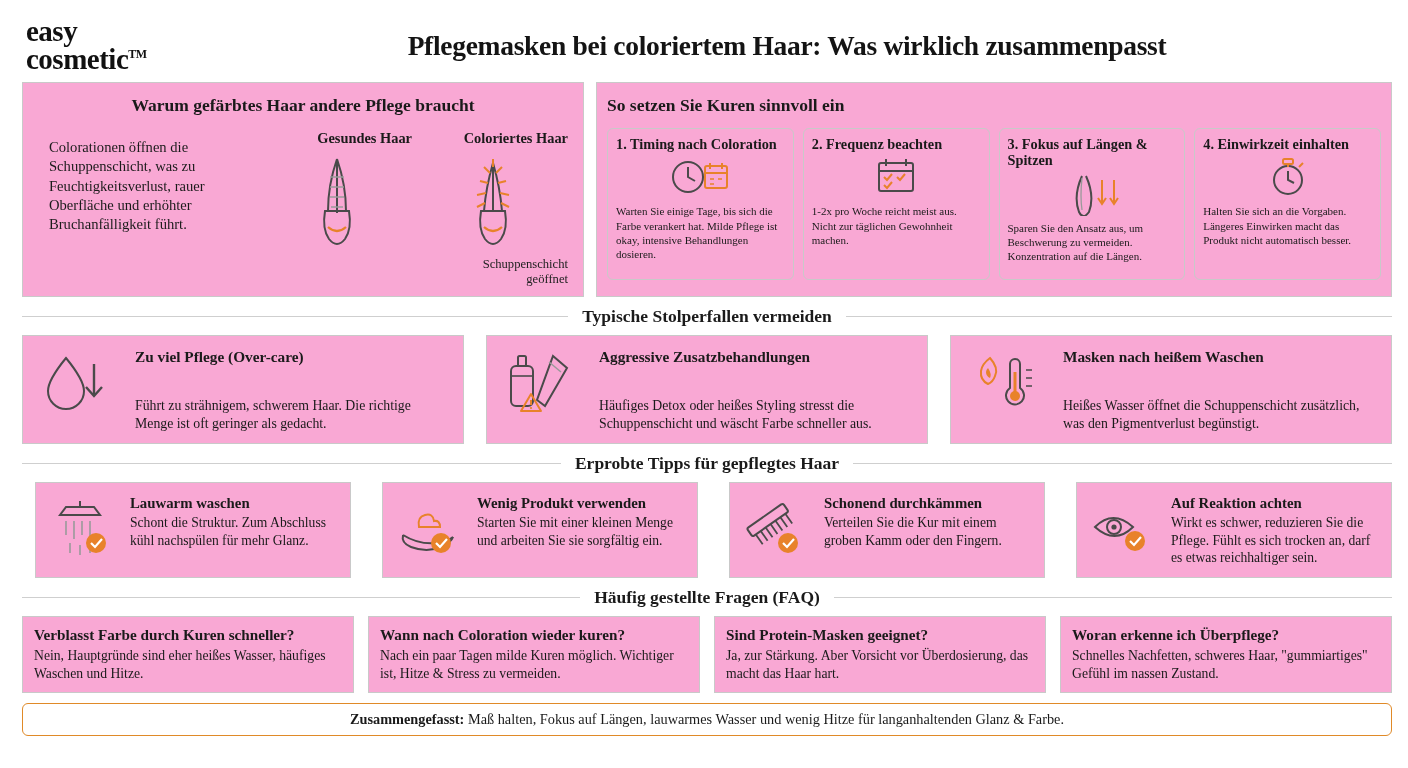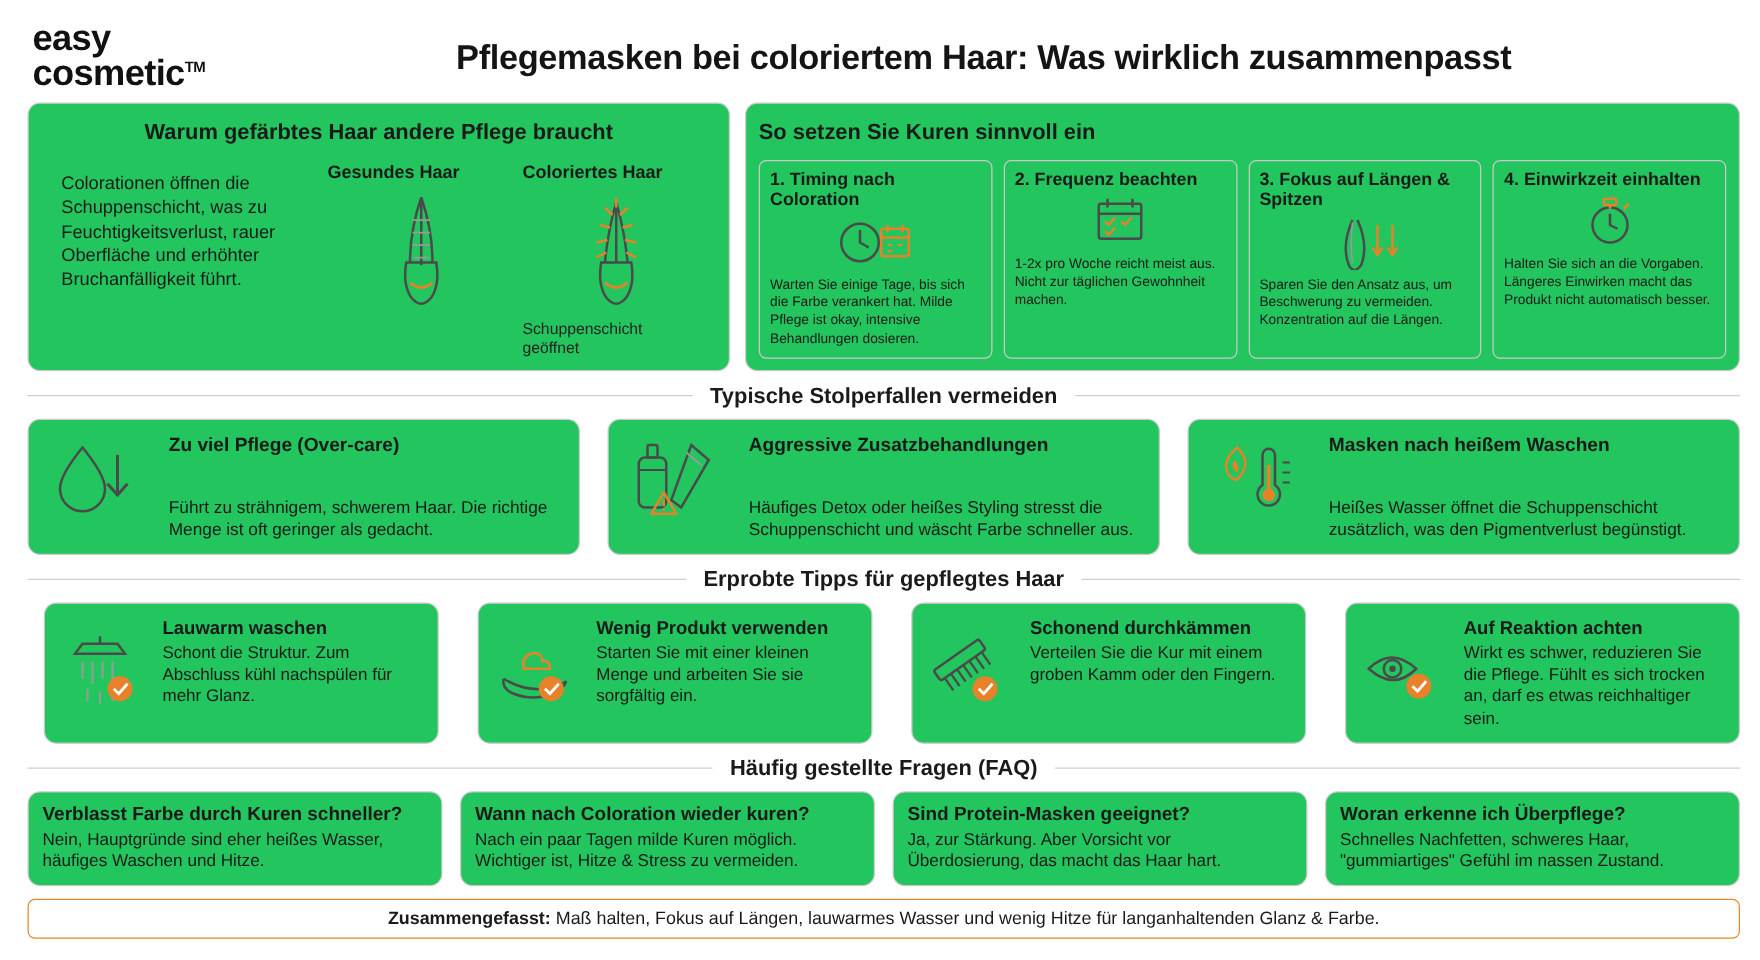--- a/index.html
+++ b/index.html
@@ -8,20 +8,21 @@
     width: 1408px; height: 768px;
     background: #ffffff;
     font-family: "Liberation Sans", sans-serif;
     color: #1a1a1a;
     overflow: hidden;
   }
   .page {
     width: 1408px; height: 768px;
     position: relative;
     padding: 10px 16px 8px 22px;
+    font-family: Liberation Serif, serif;
   }
 
   
   .header {
     display: flex;
     align-items: center;
     height: 72px;
   }
   .logo {
     width: 200px;
@@ -44,22 +45,22 @@
     font-size: 27.5px;
     font-weight: bold;
     letter-spacing: -0.3px;
     color: #141414;
     padding-right: 40px;
   }
 
   
   .card {
     border: 1px solid #c9c9c9;
-    border-radius: 10px;
-    background: #22c55e;
+    border-radius: 0;
+    background: #f9a8d4;
   }
 
   
   .top-row {
     display: flex;
     gap: 12px;
     height: 215px;
   }
   .panel-left {
     width: 562px;
@@ -85,21 +86,21 @@
     padding-left: 12px;
     padding-top: 8px;
     color: #1b1b1b;
   }
   .hair-figs {
     flex: 1;
     display: flex;
     justify-content: space-around;
     gap: 4px;
   }
-  .hair-fig { width: 150px; text-align: left; }
+  .hair-fig { width: 150px; text-align: right; }
   .hair-fig .cap {
     font-size: 14.4px;
     font-weight: bold;
     margin-bottom: 6px;
   }
   .hair-fig .sub {
     font-size: 12.6px;
     line-height: 1.2;
     margin-top: 4px;
     color: #222;

